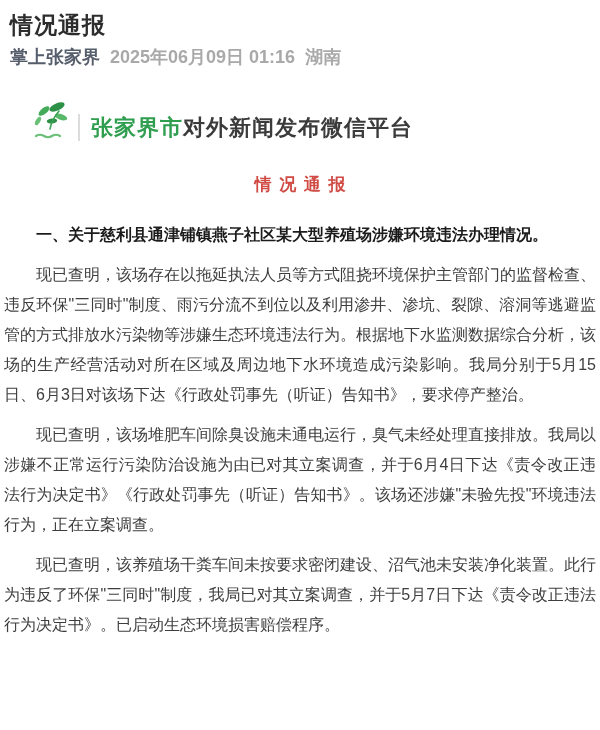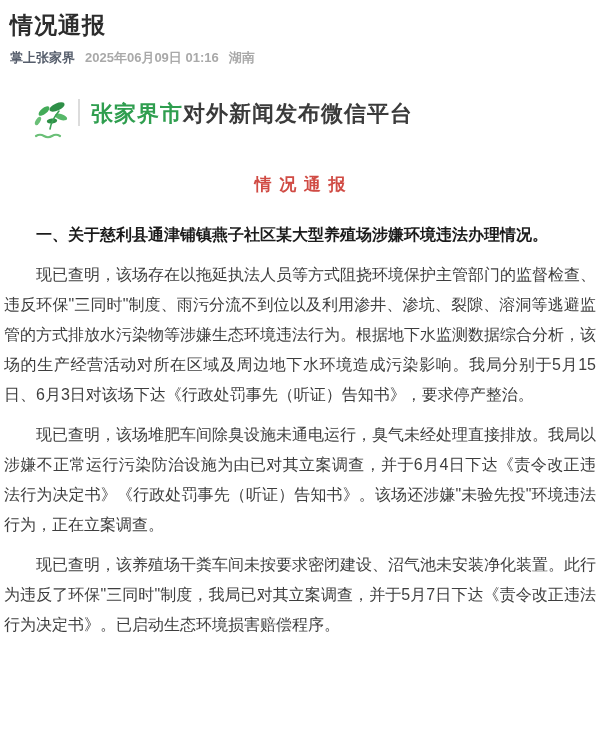--- a/index.html
+++ b/index.html
@@ -18,35 +18,35 @@
   .art-header { padding: 2px 14px 0 10px; }
   .art-title {
     font-size: 23px;
     font-weight: 600;
     color: #2d2d2d;
     line-height: 30px;
     letter-spacing: 1px;
   }
   .byline {
     margin-top: 9px;
-    font-size: 13px;
+    font-size: 18px;
     line-height: 17px;
     display: flex;
     align-items: baseline;
     gap: 10px;
     white-space: nowrap;
   }
   .byline .account { color: #565e6c; font-weight: 600; }
   .byline .meta { color: #a9a9a9; font-weight: 700; }
 
   
   .brand-row {
     margin: 33px 0 0 30px;
     display: flex;
-    align-items: flex-start;
+    align-items: flex-end;
   }
   .sprout { width: 40px; height: 44px; flex: 0 0 auto; }
   .brand-divider {
     width: 2px; height: 27px;
     background: #dcdcdc;
     margin: 0 11px 6px 8px;
   }
   .brand-text {
     font-family: "Liberation Serif", "DejaVu Serif", serif;
     font-weight: 700;

